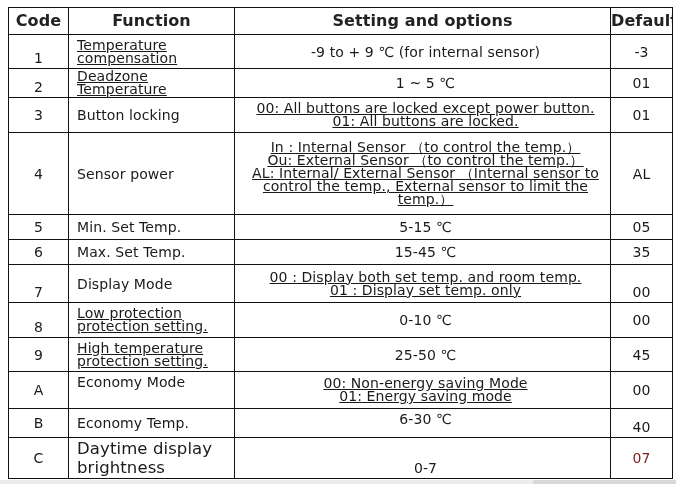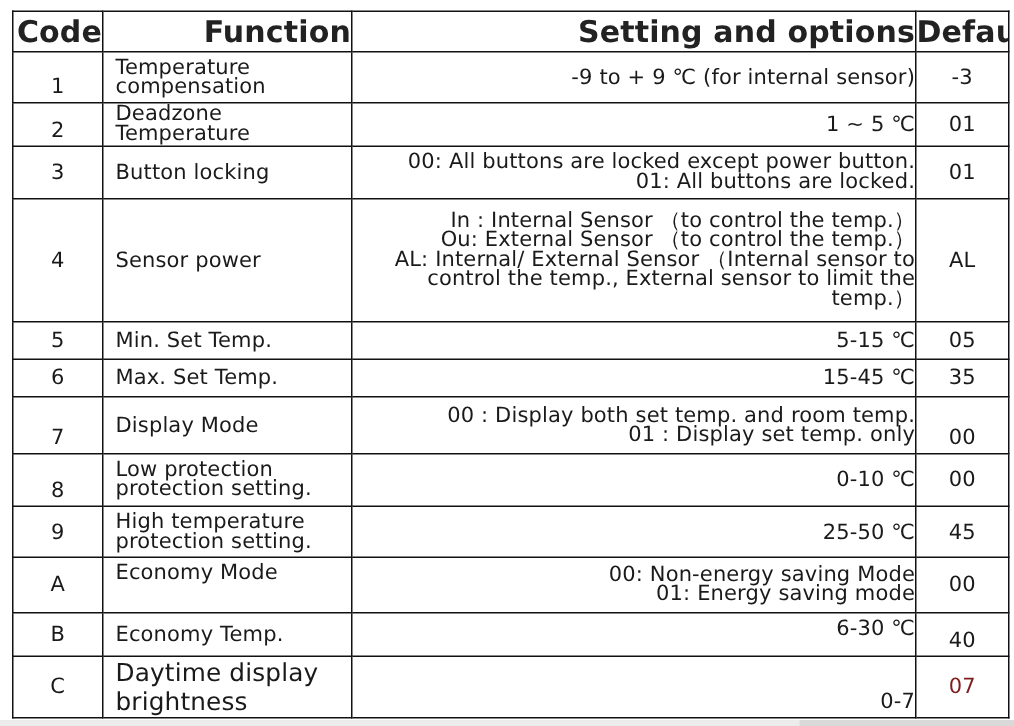--- a/index.html
+++ b/index.html
@@ -14,32 +14,32 @@
       border-collapse: collapse; table-layout: fixed;
       width: 664px;
     }
     table.params td, table.params th {
       border: 1.3px solid #111;
       padding: 0; overflow: hidden;
       font-size: 14px; line-height: 14px;
       letter-spacing: 0.1px;
     }
     table.params th {
-      font-weight: bold; font-size: 20px; height: 26px; text-align: right; vertical-align: middle;
+      font-weight: bold; font-size: 16px; height: 26px; text-align: center; vertical-align: middle;
       color: #222;
     }
     .c-code { text-align: center; }
     .c-func { padding-left: 8px !important; text-align: left; }
-    .c-set  { padding-left: 6px !important; text-align: right; }
+    .c-set  { padding-left: 6px !important; text-align: center; }
     .c-def  { text-align: center; }
     .va-m { vertical-align: middle; }
     .va-b { vertical-align: bottom; padding-bottom: 3px !important; }
     .va-t { vertical-align: top; padding-top: 3px !important; }
     .lines span { display: block; }
-    .tight { line-height: 13px !important; }
+    .tight { line-height: 13px !important; text-decoration: underline; }
     .big { font-size: 16.5px !important; line-height: 19px !important; margin-left: 24px; }
     .def-olive { color: #7f1d1d; }
   </style>
 </head>
 <body>
 
 <table class="params">
   <colgroup>
     <col style="width:60px">
     <col style="width:166px">

